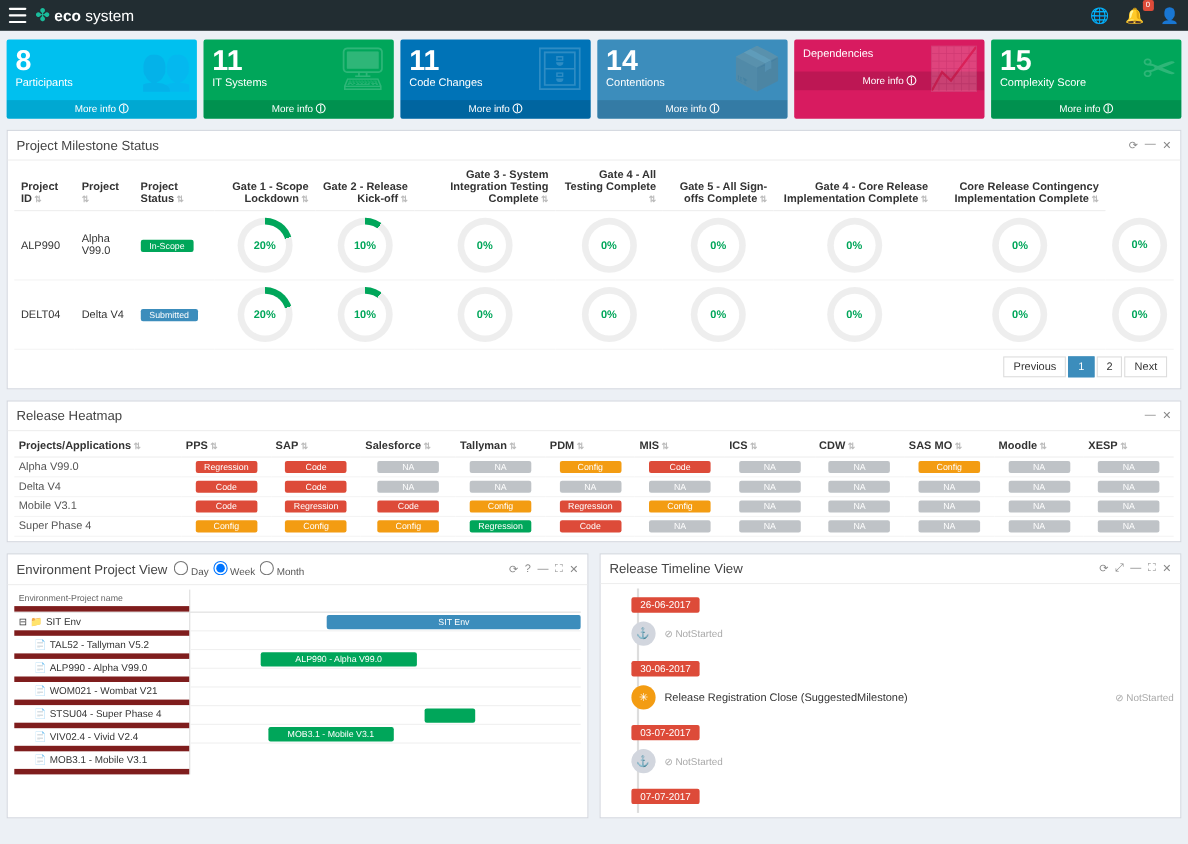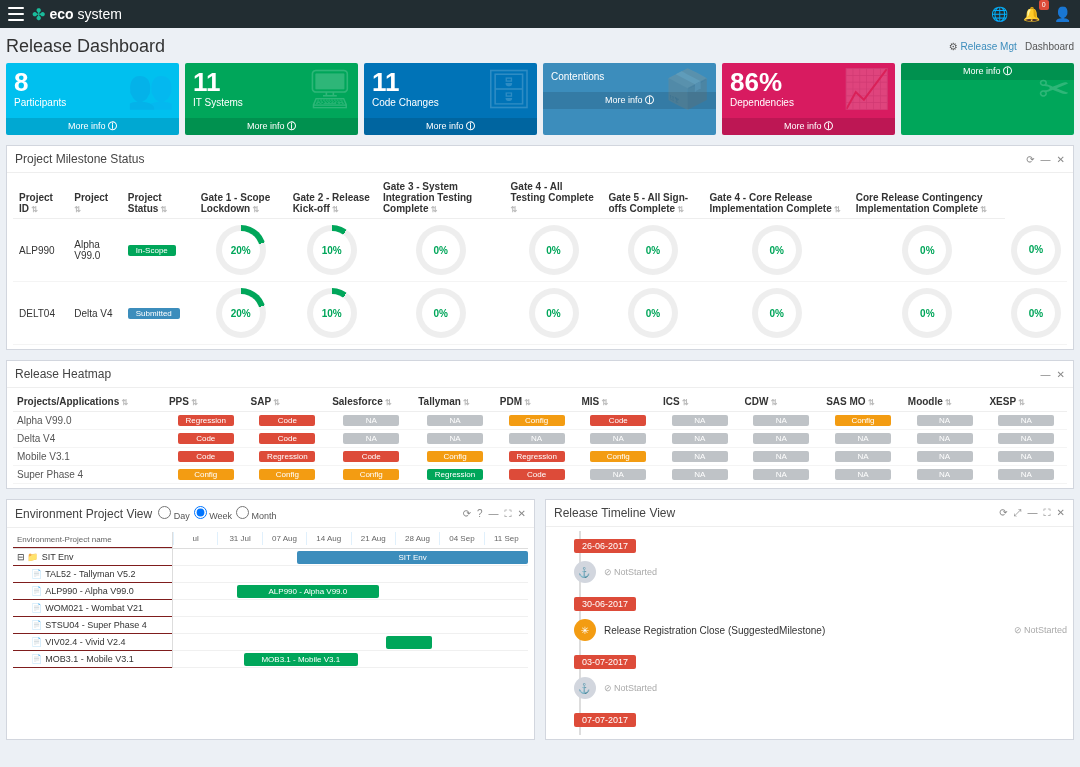--- a/index.html
+++ b/index.html
@@ -32,21 +32,21 @@
   .panel-head{display:flex;align-items:center;padding:6px 8px;border-bottom:1px solid #eee;}
   .panel-title{font-size:12px;color:#444;}
   .panel-tools{margin-left:auto;display:flex;gap:6px;color:#888;font-size:10px;}
   .panel-tools span{cursor:pointer;}
   .panel-body{padding:4px 6px;}
 
   
   .mtbl{width:100%;border-collapse:collapse;}
   .mtbl th{font-size:10px;font-weight:700;color:#333;text-align:left;padding:4px 6px;vertical-align:bottom;border-bottom:1px solid #eee;}
   .mtbl th.sort:after{content:" ⇅";color:#bbb;font-size:8px;}
-  .mtbl th.center{text-align:left;margin-top:24px;}
+  .mtbl th.center{text-align:right;margin-top:24px;}
   .mtbl td{padding:6px;vertical-align:middle;border-bottom:1px solid #f4f4f4;font-size:10px;}
   .tag{display:inline-block;color:#fff;font-size:8px;padding:1px 8px;border-radius:2px;}
   .donut{width:50px;height:50px;border-radius:50%;margin:0 auto;display:flex;align-items:center;justify-content:center;font-size:10px;font-weight:700;color:#00a65a;position:relative;}
   .donut:before{content:"";position:absolute;inset:0;border-radius:50%;background:var(--bg);}
   .donut:after{content:"";position:absolute;inset:6px;border-radius:50%;background:#fff;}
   .donut span{position:relative;z-index:2;}
   .pager{display:flex;justify-content:flex-end;gap:2px;padding:6px;}
   .pager a{border:1px solid #ddd;padding:3px 8px;font-size:10px;cursor:pointer;background:#fff;}
   .pager a.active{background:#3c8dbc;color:#fff;border-color:#3c8dbc;}
 
@@ -60,21 +60,21 @@
 
   .two-col{display:flex;gap:10px;}
   .two-col>.panel{flex:1;min-width:0;}
 
   
   .view-modes{font-size:9px;color:#555;margin-left:6px;}
   .view-modes label{margin-right:4px;cursor:pointer;}
   .gantt{position:relative;font-size:9px;}
   .gantt-header{display:flex;border-bottom:1px solid #ddd;}
   .gantt-left{width:160px;flex-shrink:0;border-right:1px solid #ddd;}
-  .gantt-left .cell{padding:3px 4px;border-bottom:1px solid #7f1d1d;display:flex;align-items:center;gap:3px;white-space:nowrap;cursor:pointer;}
+  .gantt-left .cell{padding:3px 4px;border-bottom:5px solid #7f1d1d;display:flex;align-items:center;gap:3px;white-space:nowrap;cursor:pointer;}
   .gantt-left .head{font-size:8px;color:#666;}
   .gantt-right{flex:1;overflow:hidden;}
   .gantt-cols{display:flex;}
   .gantt-cols .col{flex:1;border-left:1px solid #e0f0fc;text-align:center;padding:2px 0;font-size:8px;color:#666;}
   .grow{position:relative;height:17px;border-bottom:1px solid #f0f0f0;}
   .bar{position:absolute;top:2px;height:13px;background:#00a65a;color:#fff;font-size:8px;line-height:13px;text-align:center;border-radius:2px;overflow:hidden;white-space:nowrap;}
   .bar.blue{background:#3c8dbc;}
   .doc-icon:before{content:"📄";font-size:9px;}
   .fold-icon:before{content:"📁";font-size:9px;}
 
@@ -105,26 +105,20 @@
       <span>system</span>
   </div>
   <div class="topbar-right">
     <span class="icon">🌐</span>
     <span class="icon">🔔<span class="badge-red">0</span></span>
     <span class="icon">👤</span>
   </div>
 </div>
 
 <div class="content">
-  <div class="page-head">
-    <div class="page-title">Release Dashboard</div>
-    <div class="crumbs">
-      ⚙ <span>Release Mgt</span> &nbsp; <span style="color:#555;">Dashboard</span>
-    </div>
-  </div>
 
   <div class="stat-row" id="stat-row">
       <div class="stat" style="background: rgb(0, 192, 239);">
         <div class="stat-body">
           <div class="stat-num">8</div>
           <div class="stat-lbl">Participants</div>
         </div>
         <div class="stat-icon">👥</div>
         <div class="stat-foot">More info <b>ⓘ</b></div>
       </div>
@@ -139,34 +133,38 @@
       <div class="stat" style="background: rgb(0, 115, 183);">
         <div class="stat-body">
           <div class="stat-num">11</div>
           <div class="stat-lbl">Code Changes</div>
         </div>
         <div class="stat-icon">🗄</div>
         <div class="stat-foot">More info <b>ⓘ</b></div>
       </div>
       <div class="stat" style="background: rgb(60, 141, 188);">
         <div class="stat-body">
+          <div class="stat-num">14</div>
           <div class="stat-lbl">Contentions</div>
         </div>
         <div class="stat-icon">📦</div>
         <div class="stat-foot">More info <b>ⓘ</b></div>
       </div>
       <div class="stat" style="background: rgb(216, 27, 96);">
         <div class="stat-body">
-          <div class="stat-num">86%</div>
           <div class="stat-lbl">Dependencies</div>
         </div>
         <div class="stat-icon">📈</div>
         <div class="stat-foot">More info <b>ⓘ</b></div>
       </div>
       <div class="stat" style="background: rgb(0, 166, 90);">
+        <div class="stat-body">
+          <div class="stat-num">15</div>
+          <div class="stat-lbl">Complexity Score</div>
+        </div>
         <div class="stat-icon">✂</div>
         <div class="stat-foot">More info <b>ⓘ</b></div>
       </div>
     </div>
 
   <div class="panel">
     <div class="panel-head">
       <div class="panel-title">Project Milestone Status</div>
       <div class="panel-tools">
         <span>⟳</span>
@@ -278,20 +276,26 @@
                 </div>
               </td>
               <td>
                 <div class="donut" style="--bg:conic-gradient(#00a65a 0deg 0deg,#eee 0deg 360deg)">
                   <span>0%</span>
                 </div>
               </td>
             </tr>
           </tbody>
         </table>
+      <div class="pager" id="pager">
+          <a>Previous</a>
+          <a class="active">1</a>
+          <a class="">2</a>
+          <a>Next</a>
+        </div>
     </div>
   </div>
 
   <div class="panel">
     <div class="panel-head">
       <div class="panel-title">Release Heatmap</div>
       <div class="panel-tools">
         <span>—</span>
         <span>✕</span>
       </div>
@@ -394,32 +398,20 @@
           <span>—</span>
           <span>⛶</span>
           <span>✕</span>
         </div>
       </div>
       <div class="panel-body">
         <div class="gantt" id="gantt">
             <div class="gantt-header">
               <div class="gantt-left">
                 <div class="cell head">Environment-Project name</div>
-              </div>
-              <div class="gantt-right">
-                <div class="gantt-cols">
-                  <div class="col">ul</div>
-                  <div class="col">31 Jul</div>
-                  <div class="col">07 Aug</div>
-                  <div class="col">14 Aug</div>
-                  <div class="col">21 Aug</div>
-                  <div class="col">28 Aug</div>
-                  <div class="col">04 Sep</div>
-                  <div class="col">11 Sep</div>
-                </div>
               </div>
             </div>
             <div style="display:flex;">
               <div class="gantt-left">
                 <div class="cell"><span>⊟</span><span class="fold-icon"></span> SIT Env</div>
                 <div class="cell" style="padding-left:18px;"><span class="doc-icon"></span> TAL52 - Tallyman V5.2</div>
                 <div class="cell" style="padding-left:18px;"><span class="doc-icon"></span> ALP990 - Alpha V99.0</div>
                 <div class="cell" style="padding-left:18px;"><span class="doc-icon"></span> WOM021 - Wombat V21</div>
                 <div class="cell" style="padding-left:18px;"><span class="doc-icon"></span> STSU04 - Super Phase 4</div>
                 <div class="cell" style="padding-left:18px;"><span class="doc-icon"></span> VIV02.4 - Vivid V2.4</div>

